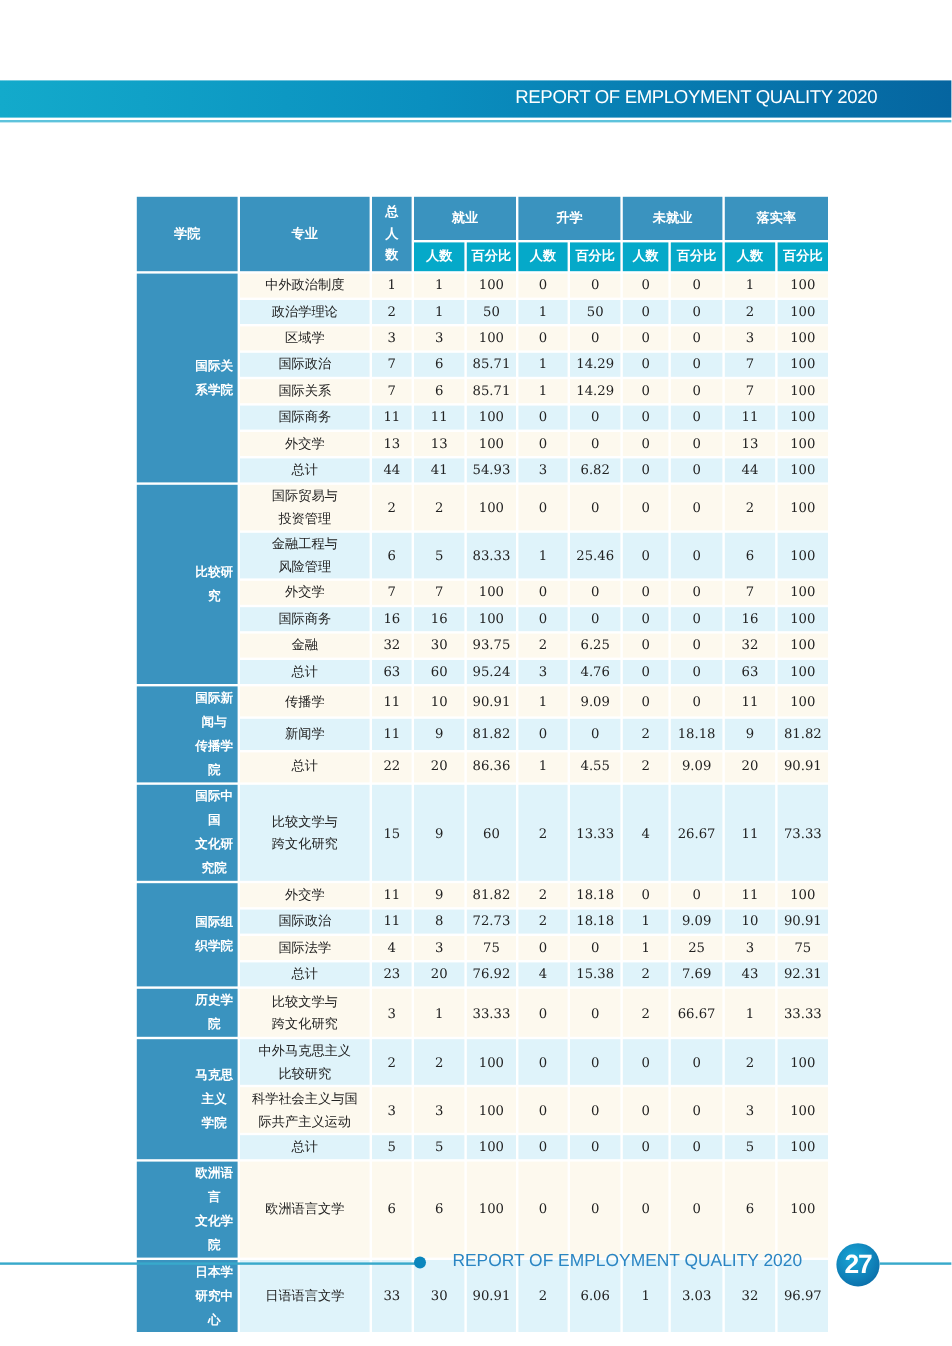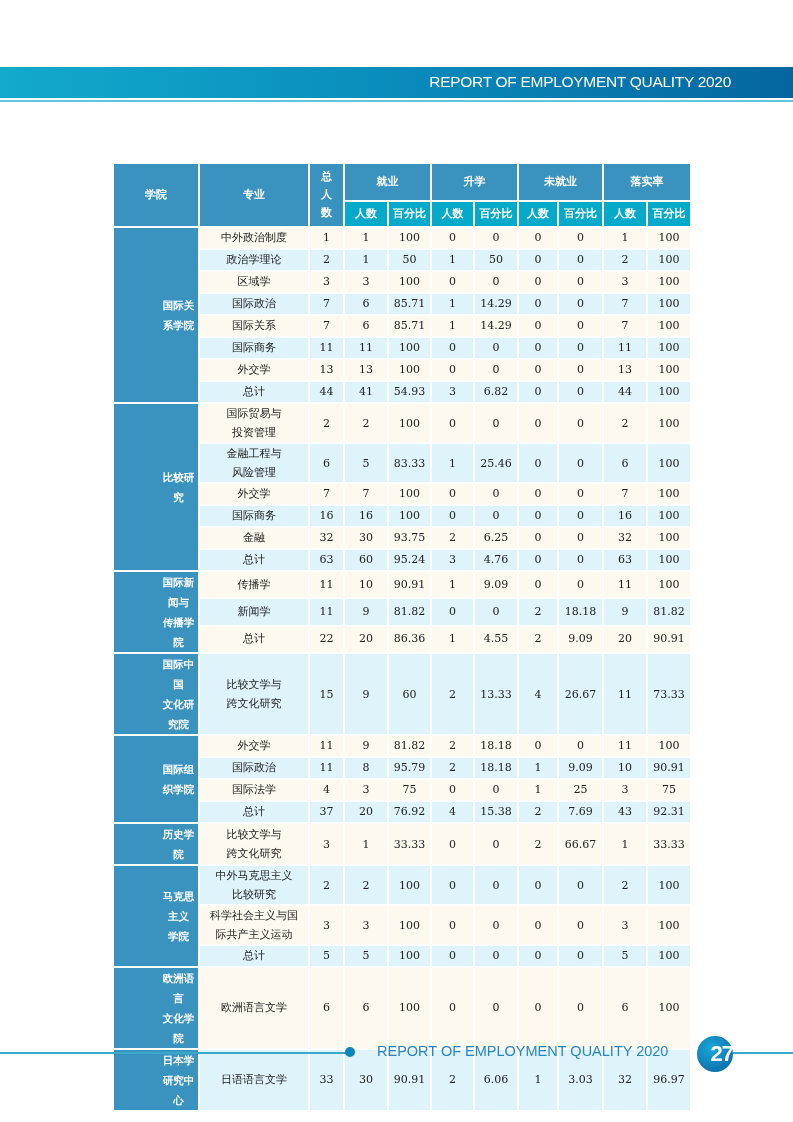--- a/index.html
+++ b/index.html
@@ -13,21 +13,21 @@
   th.main{background:#3a93bf;}
   th.sub{background:#05a9c9;height:24px;margin-left:16px;}
   td.college{background:#3a93bf;color:#fff;font-family:"DejaVu Sans",sans-serif;font-weight:bold;font-size:10.5px;line-height:20px;padding-left:45px;}
   tr.cream td.c{background:#fdf9ee;}
   tr.blue td.c{background:#dff3fa;}
   td.c{height:20px;}
   tr.tall td.c{height:38px;line-height:19px;}
   .footline-left{position:absolute;left:0;top:1052px;width:346px;height:1.5px;background:#38a9cb;}
   .footdot{position:absolute;left:345px;top:1047px;width:10px;height:10px;border-radius:50%;background:#0a86bd;}
   .foottext{position:absolute;left:377px;top:1043px;color:#2a85c3;font-family:"Liberation Sans",sans-serif;font-size:14.5px;}
-  .pagenum{position:absolute;left:697px;top:1036px;width:36px;height:36px;border-radius:50%;background:radial-gradient(circle at 40% 35%,#1aa8d8 0%,#0b6ea9 80%);color:#fff;font-family:"Liberation Sans",sans-serif;font-weight:bold;font-size:22px;line-height:36px;text-align:right;letter-spacing:-1px;}
+  .pagenum{position:absolute;left:697px;top:1036px;width:36px;height:36px;border-radius:50%;background:radial-gradient(circle at 40% 35%,#1aa8d8 0%,#0b6ea9 80%);color:#fff;font-family:"Liberation Sans",sans-serif;font-weight:bold;font-size:22px;line-height:36px;text-align:center;letter-spacing:-1px;}
   .footline-right{position:absolute;left:733px;top:1052px;width:60px;height:1.5px;background:#38a9cb;}
 </style>
 </head>
 <body>
 
 <div class="topbar">
   <span class="topbar-text">REPORT OF EMPLOYMENT QUALITY 2020</span>
 </div>
 <div class="topline"></div>
 
@@ -297,21 +297,21 @@
         <td class="c">18.18</td>
         <td class="c">0</td>
         <td class="c">0</td>
         <td class="c">11</td>
         <td class="c">100</td>
       </tr>
       <tr class="blue">
         <td class="c">国际政治</td>
         <td class="c">11</td>
         <td class="c">8</td>
-        <td class="c">95.79</td>
+        <td class="c">72.73</td>
         <td class="c">2</td>
         <td class="c">18.18</td>
         <td class="c">1</td>
         <td class="c">9.09</td>
         <td class="c">10</td>
         <td class="c">90.91</td>
       </tr>
       <tr class="cream">
         <td class="c">国际法学</td>
         <td class="c">4</td>
@@ -319,21 +319,21 @@
         <td class="c">75</td>
         <td class="c">0</td>
         <td class="c">0</td>
         <td class="c">1</td>
         <td class="c">25</td>
         <td class="c">3</td>
         <td class="c">75</td>
       </tr>
       <tr class="blue">
         <td class="c">总计</td>
-        <td class="c">37</td>
+        <td class="c">23</td>
         <td class="c">20</td>
         <td class="c">76.92</td>
         <td class="c">4</td>
         <td class="c">15.38</td>
         <td class="c">2</td>
         <td class="c">7.69</td>
         <td class="c">43</td>
         <td class="c">92.31</td>
       </tr>
       <tr class="cream tall">

